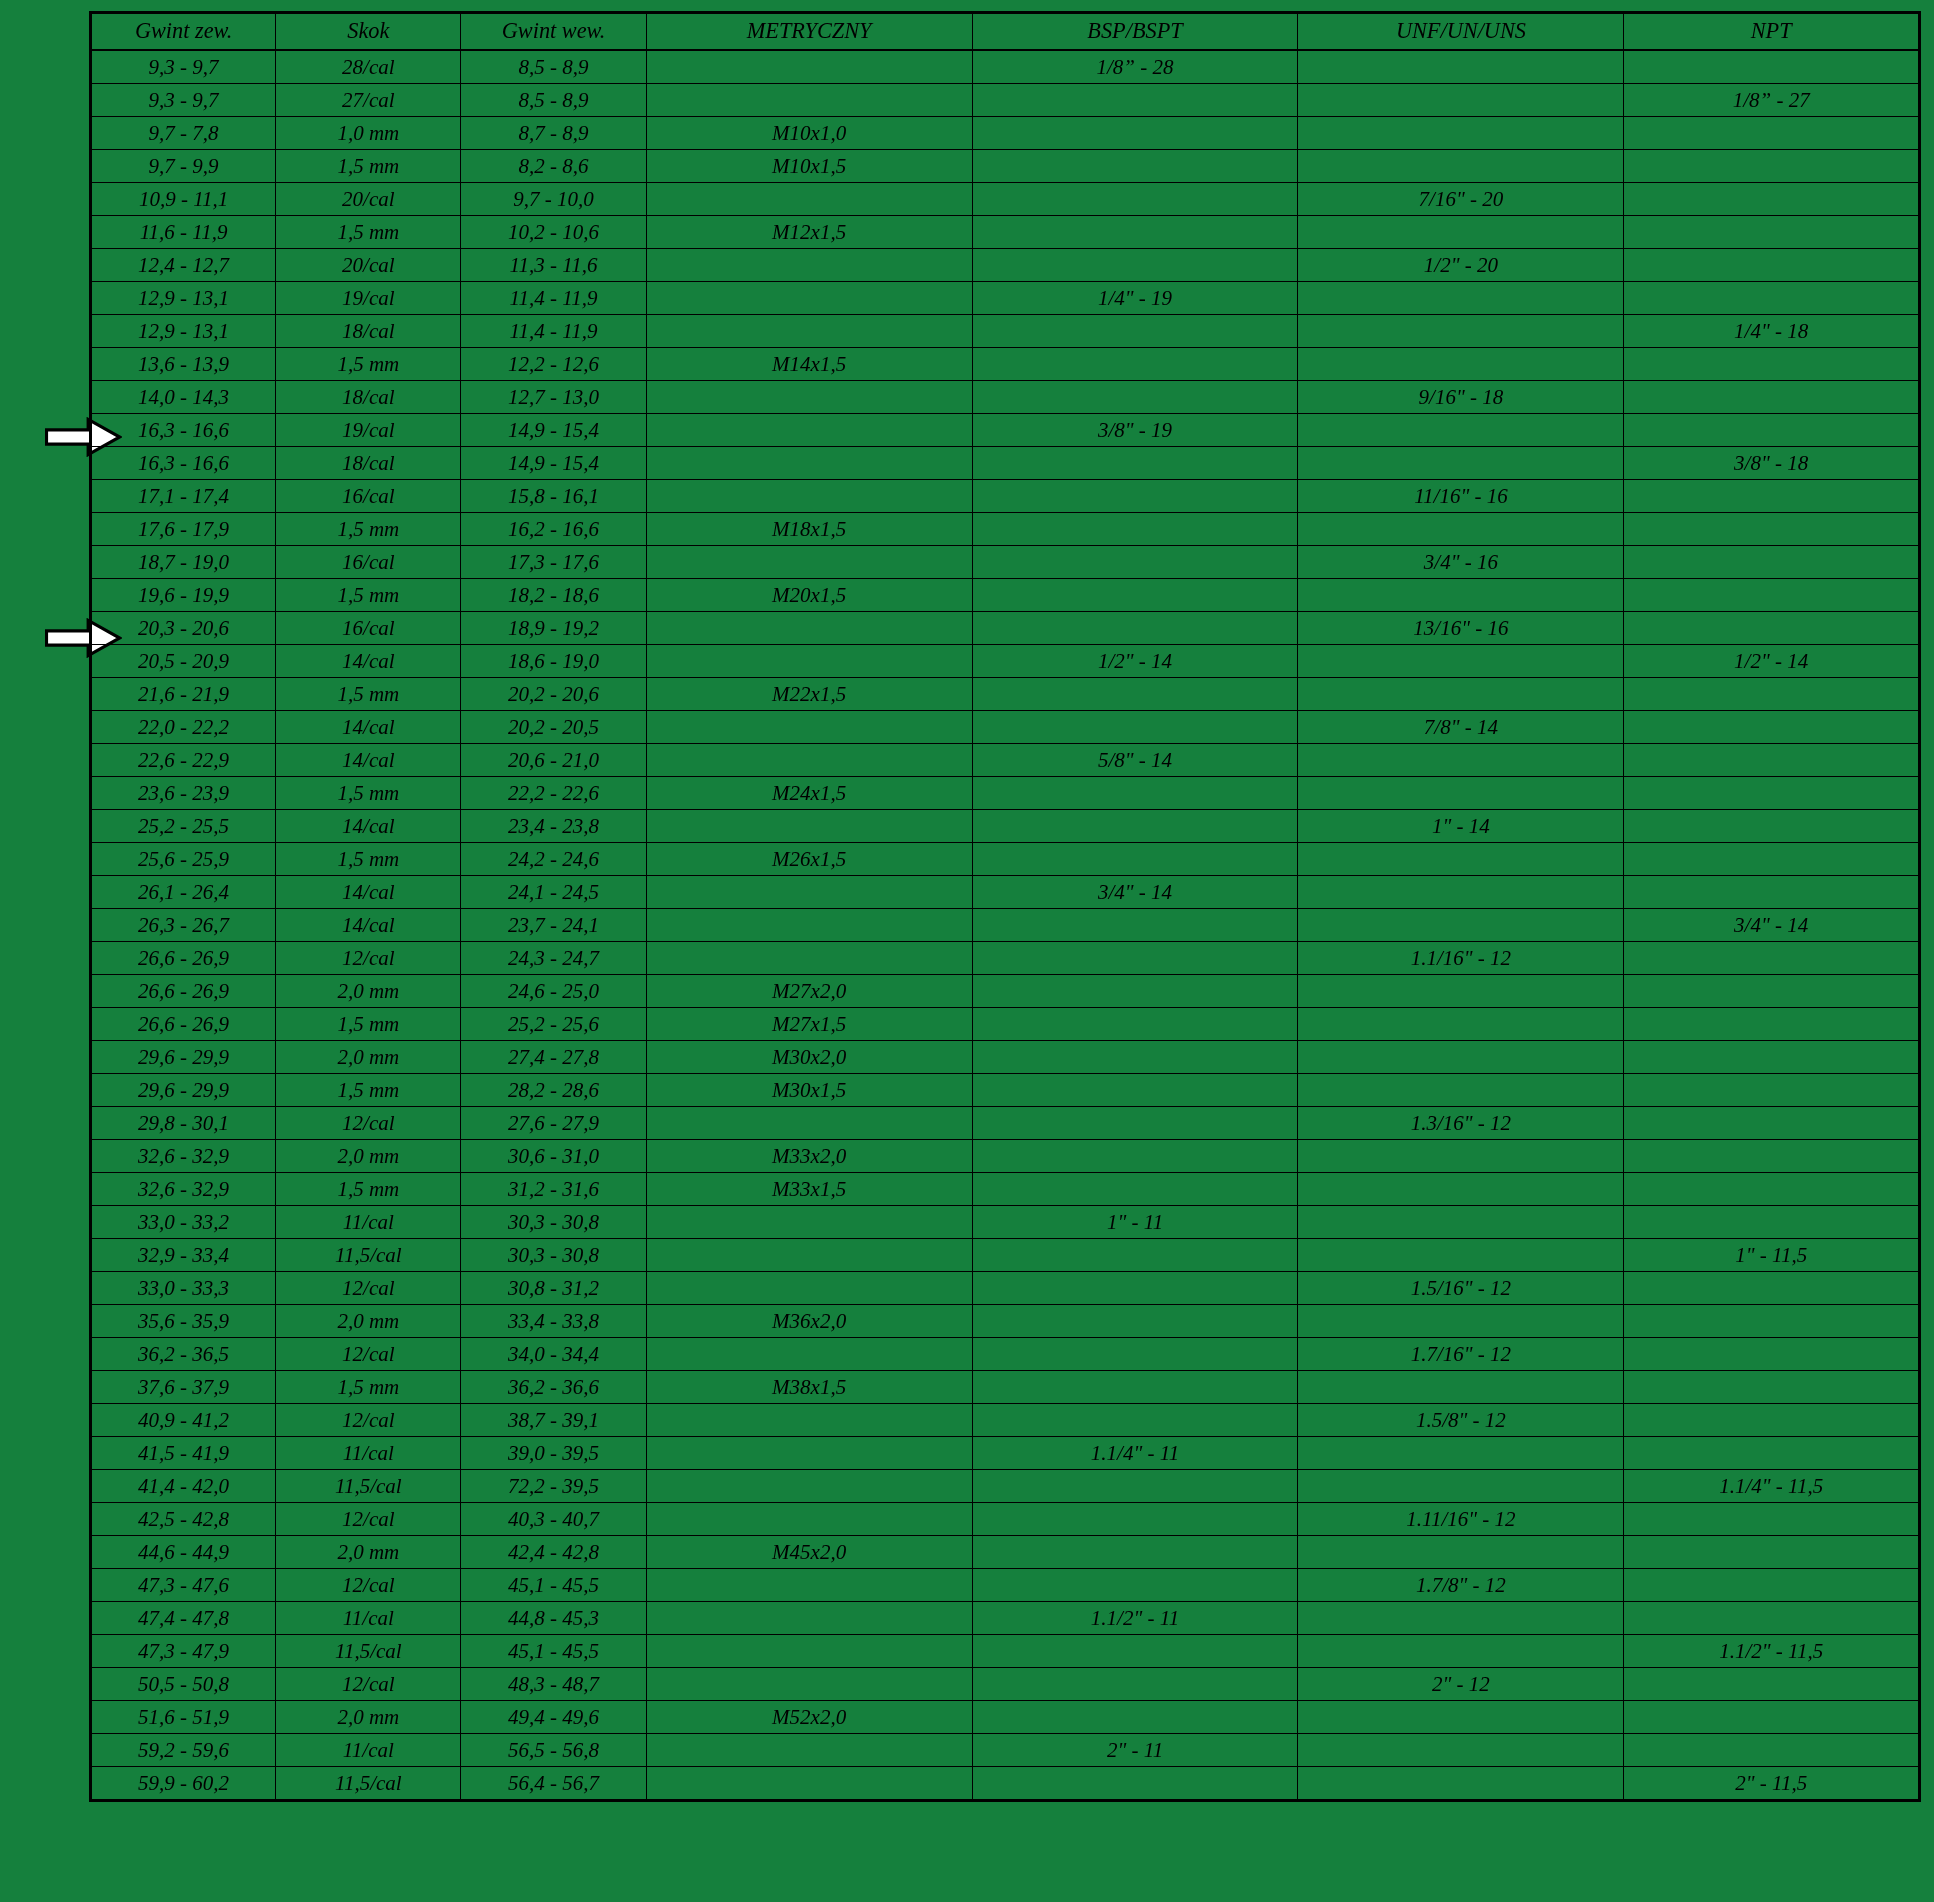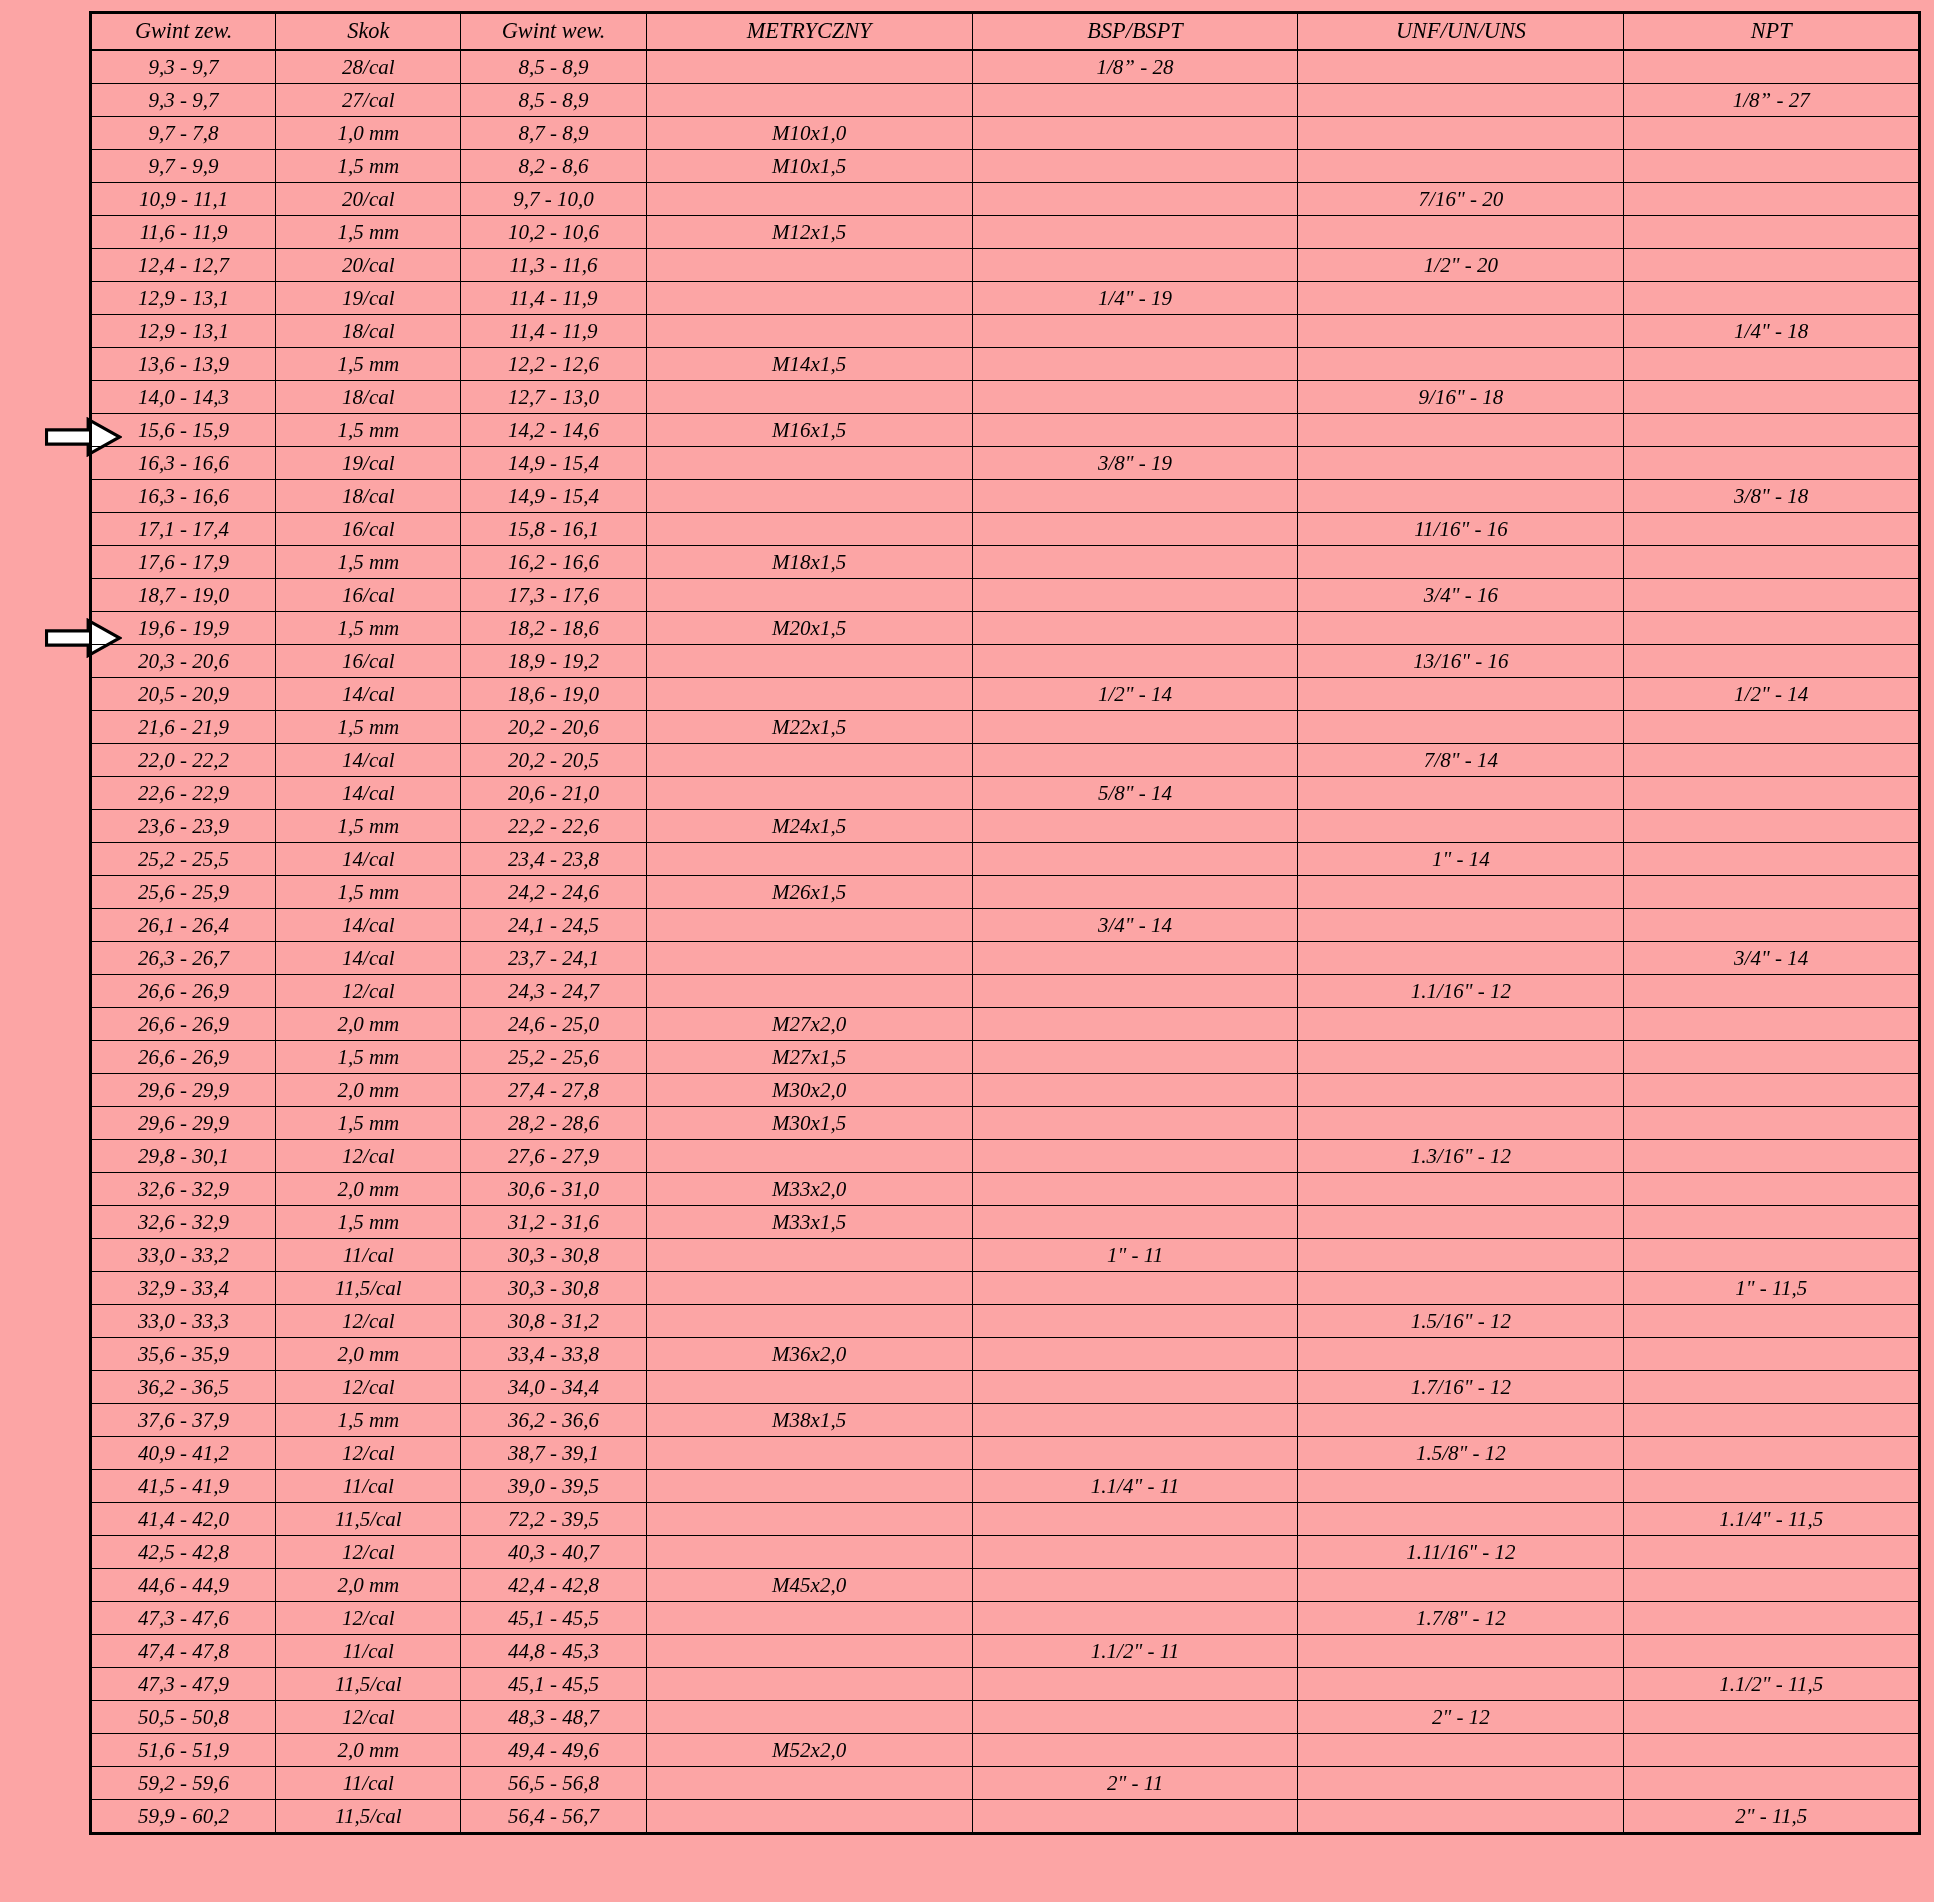--- a/index.html
+++ b/index.html
@@ -4,21 +4,21 @@
 <style>
   html, body {
     margin: 0;
     padding: 0;
     background: #ffffff;
   }
   .page {
     position: relative;
     width: 1935px;
     height: 1903px;
-    background: #fca5a5;
+    background: #15803d;
     font-family: "Liberation Serif", "DejaVu Serif", serif;
     color: #000000;
     overflow: hidden;
   }
   table.thread-table {
     position: absolute;
     left: 89px;
     top: 11.2px;
     border-collapse: collapse;
     table-layout: fixed;
@@ -199,29 +199,20 @@
         <tr>
           <td>14,0 - 14,3</td>
           <td>18/cal</td>
           <td>12,7 - 13,0</td>
           <td></td>
           <td></td>
           <td>9/16" - 18</td>
           <td></td>
         </tr>
         <tr>
-          <td>15,6 - 15,9</td>
-          <td>1,5 mm</td>
-          <td>14,2 - 14,6</td>
-          <td>M16x1,5</td>
-          <td></td>
-          <td></td>
-          <td></td>
-        </tr>
-        <tr>
           <td>16,3 - 16,6</td>
           <td>19/cal</td>
           <td>14,9 - 15,4</td>
           <td></td>
           <td>3/8" - 19</td>
           <td></td>
           <td></td>
         </tr>
         <tr>
           <td>16,3 - 16,6</td>

